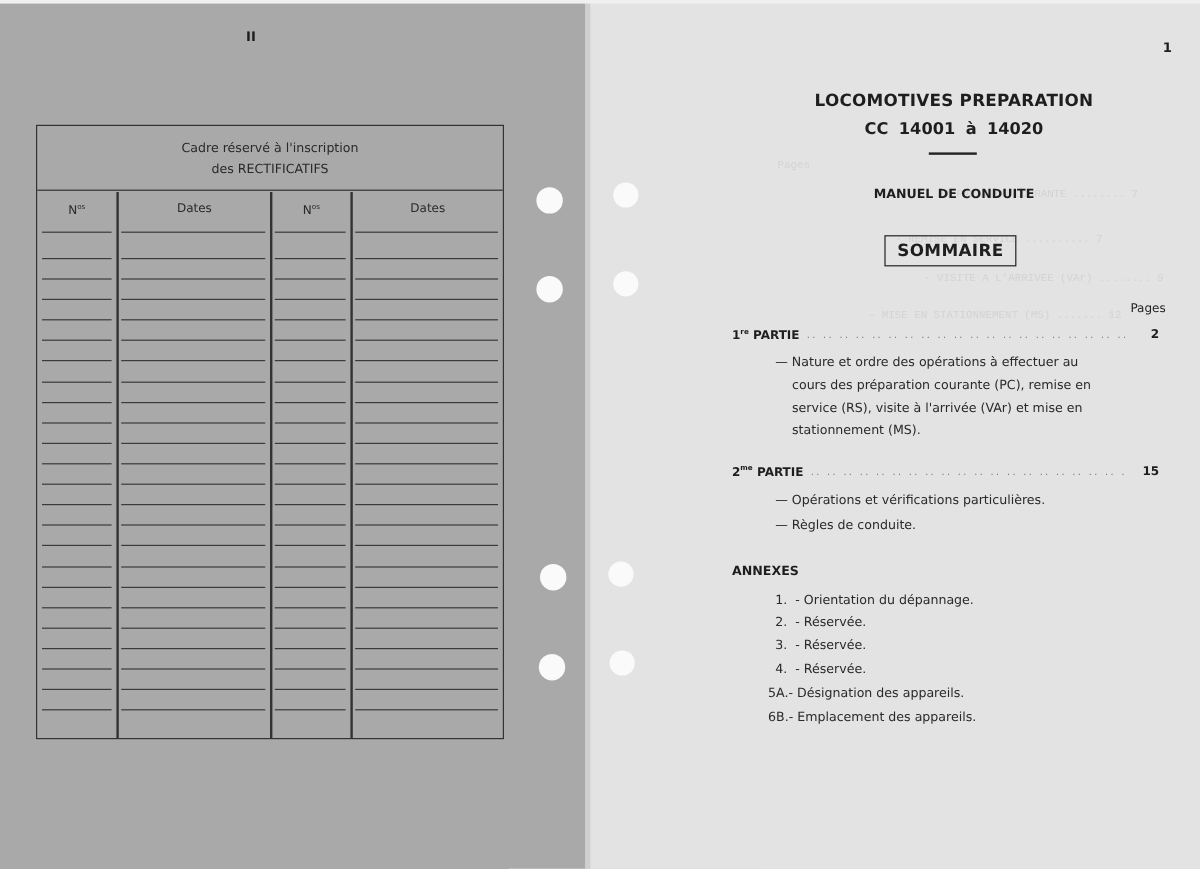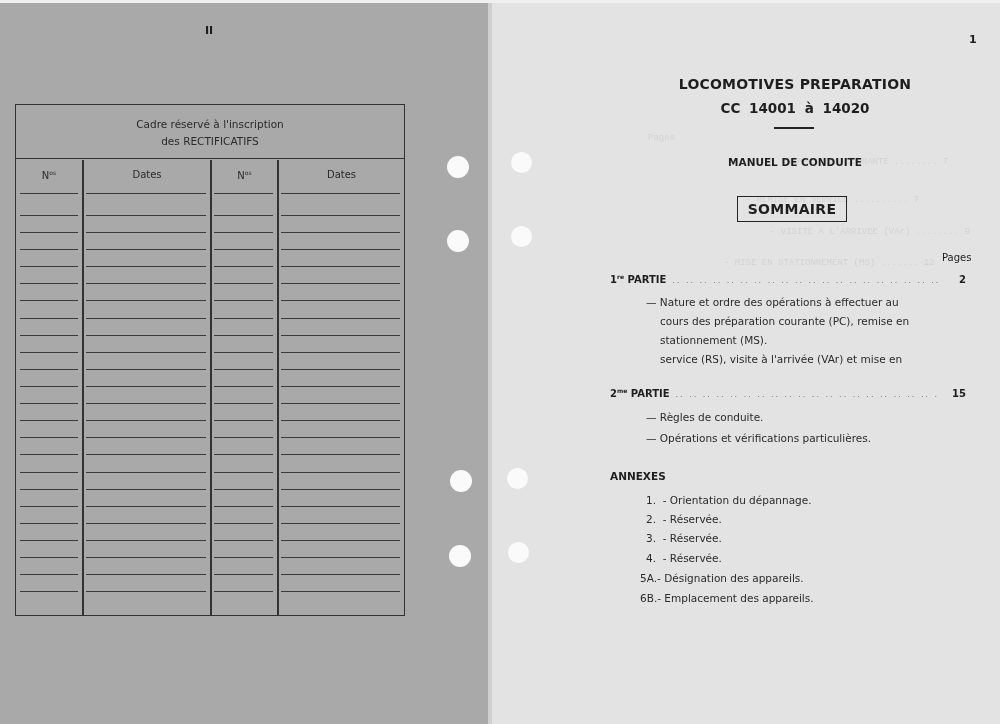--- a/index.html
+++ b/index.html
@@ -22,21 +22,21 @@
     background:#cfcfcf;
   }
   .top-edge { position:absolute; left:0; top:0; width:1000px; height:3px; background:#f0f0f0; }
 
   .hole { position:absolute; width:22px; height:22px; border-radius:50%; background:#fafafa; }
 
   .page-num { position:absolute; font-size:11px; font-weight:bold; }
 
   
   .rect-box {
-    position:absolute; left:15px; top:104px; width:388px; height:510px;
+    position:absolute; left:30px; top:104px; width:388px; height:510px;
     border:1.5px solid #333;
   }
   .rect-title {
     position:absolute; left:0; top:0; width:100%; height:53px;
     border-bottom:1.5px solid #333;
     text-align:center; font-size:10.5px; line-height:17px; color:#2a2a2a;
   }
   .rect-title .l1 { padding-top:11px; display:block; }
   .col-line { position:absolute; top:55px; bottom:0; width:1.5px; background:#333; }
   .col-head {
@@ -218,32 +218,32 @@
 <div class="pages-label">Pages</div>
 
 <div class="toc-row" style="top:273px;">
   <span class="part"><span>1</span><sup>re</sup> <span>PARTIE</span></span>
   <span class="dots">.. .. .. .. .. .. .. .. .. .. .. .. .. .. .. .. .. .. .. .. .. .. .. ..</span>
   <span class="pg">2</span>
 </div>
 <div class="desc" style="top:293px;">
   <span class="indent">— Nature et ordre des opérations à effectuer au</span>
   <span class="indent" style="padding-left:14px;">cours des préparation courante (PC), remise en</span>
+  <span class="indent" style="padding-left:14px;">service (RS), visite à l'arrivée (VAr) et mise en</span>
   <span class="indent" style="padding-left:14px;">stationnement (MS).</span>
-  <span class="indent" style="padding-left:14px;">service (RS), visite à l'arrivée (VAr) et mise en</span>
 </div>
 
 <div class="toc-row" style="top:387px;">
   <span class="part"><span>2</span><sup>me</sup> <span>PARTIE</span></span>
   <span class="dots">.. .. .. .. .. .. .. .. .. .. .. .. .. .. .. .. .. .. .. .. .. .. .. ..</span>
   <span class="pg">15</span>
 </div>
 <div class="desc" style="top:407px;line-height:21px;">
+  <span class="indent">— Opérations et vérifications particulières.</span>
   <span class="indent">— Règles de conduite.</span>
-  <span class="indent">— Opérations et vérifications particulières.</span>
 </div>
 
 <div class="annexes-h">ANNEXES</div>
 
 <div class="annex" style="top:494px;left:646px;"><span>1.</span>&nbsp;&nbsp;<span>- Orientation du dépannage.</span></div>
 <div class="annex" style="top:513px;left:646px;"><span>2.</span>&nbsp;&nbsp;<span>- Réservée.</span></div>
 <div class="annex" style="top:532px;left:646px;"><span>3.</span>&nbsp;&nbsp;<span>- Réservée.</span></div>
 <div class="annex" style="top:552px;left:646px;"><span>4.</span>&nbsp;&nbsp;<span>- Réservée.</span></div>
 <div class="annex" style="top:572px;left:640px;"><span>5A.</span><span>- Désignation des appareils.</span></div>
 <div class="annex" style="top:592px;left:640px;"><span>6B.</span><span>- Emplacement des appareils.</span></div>

